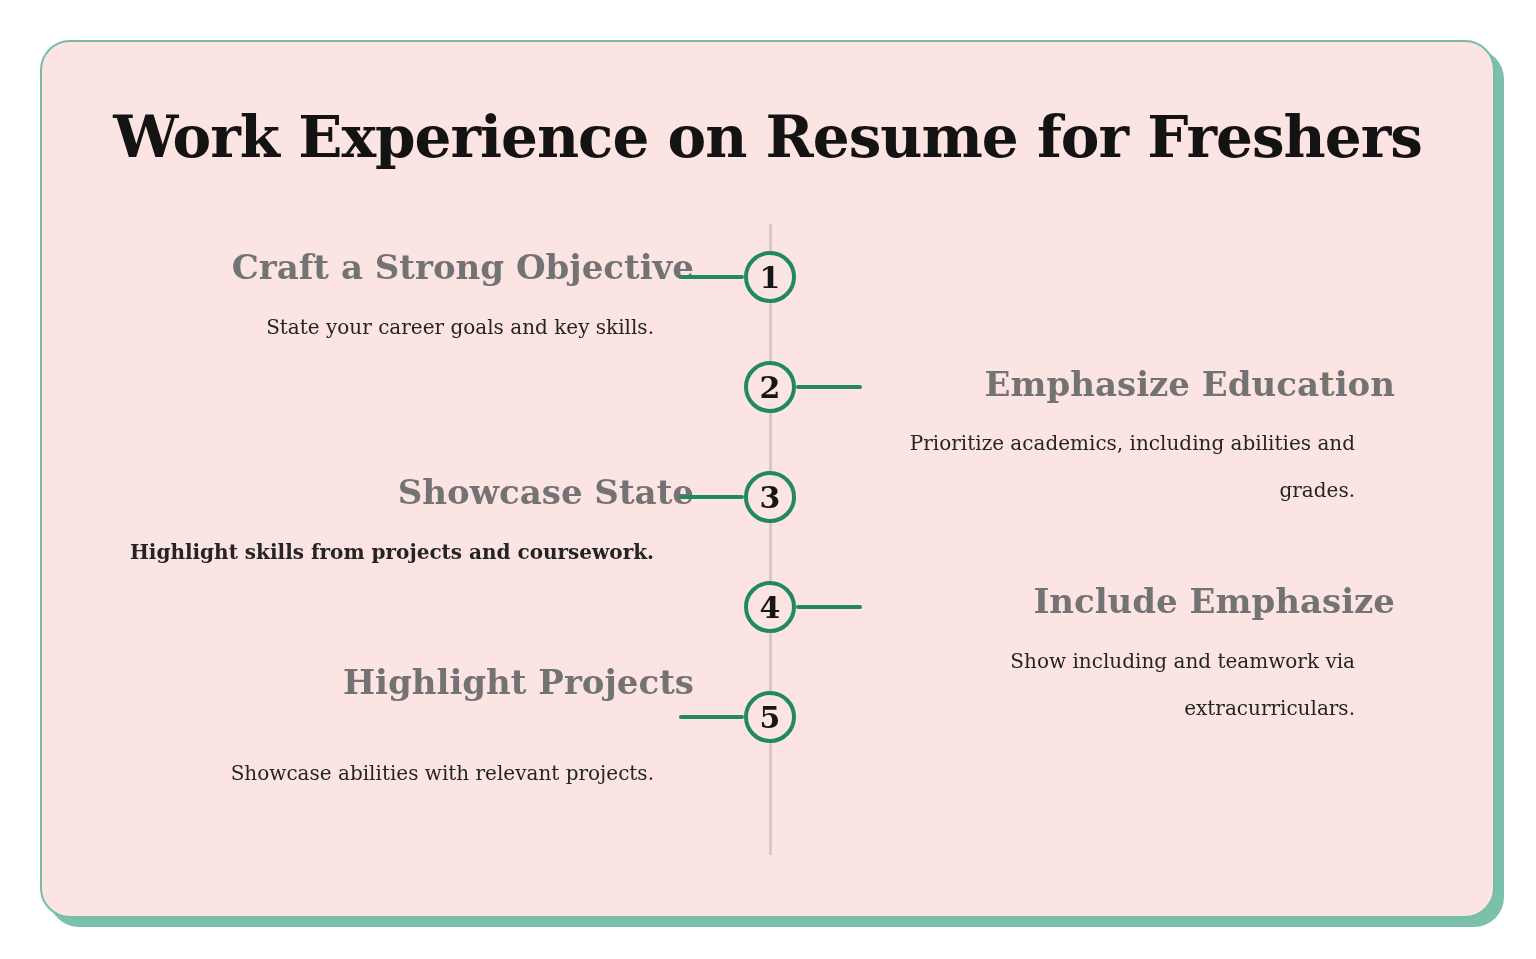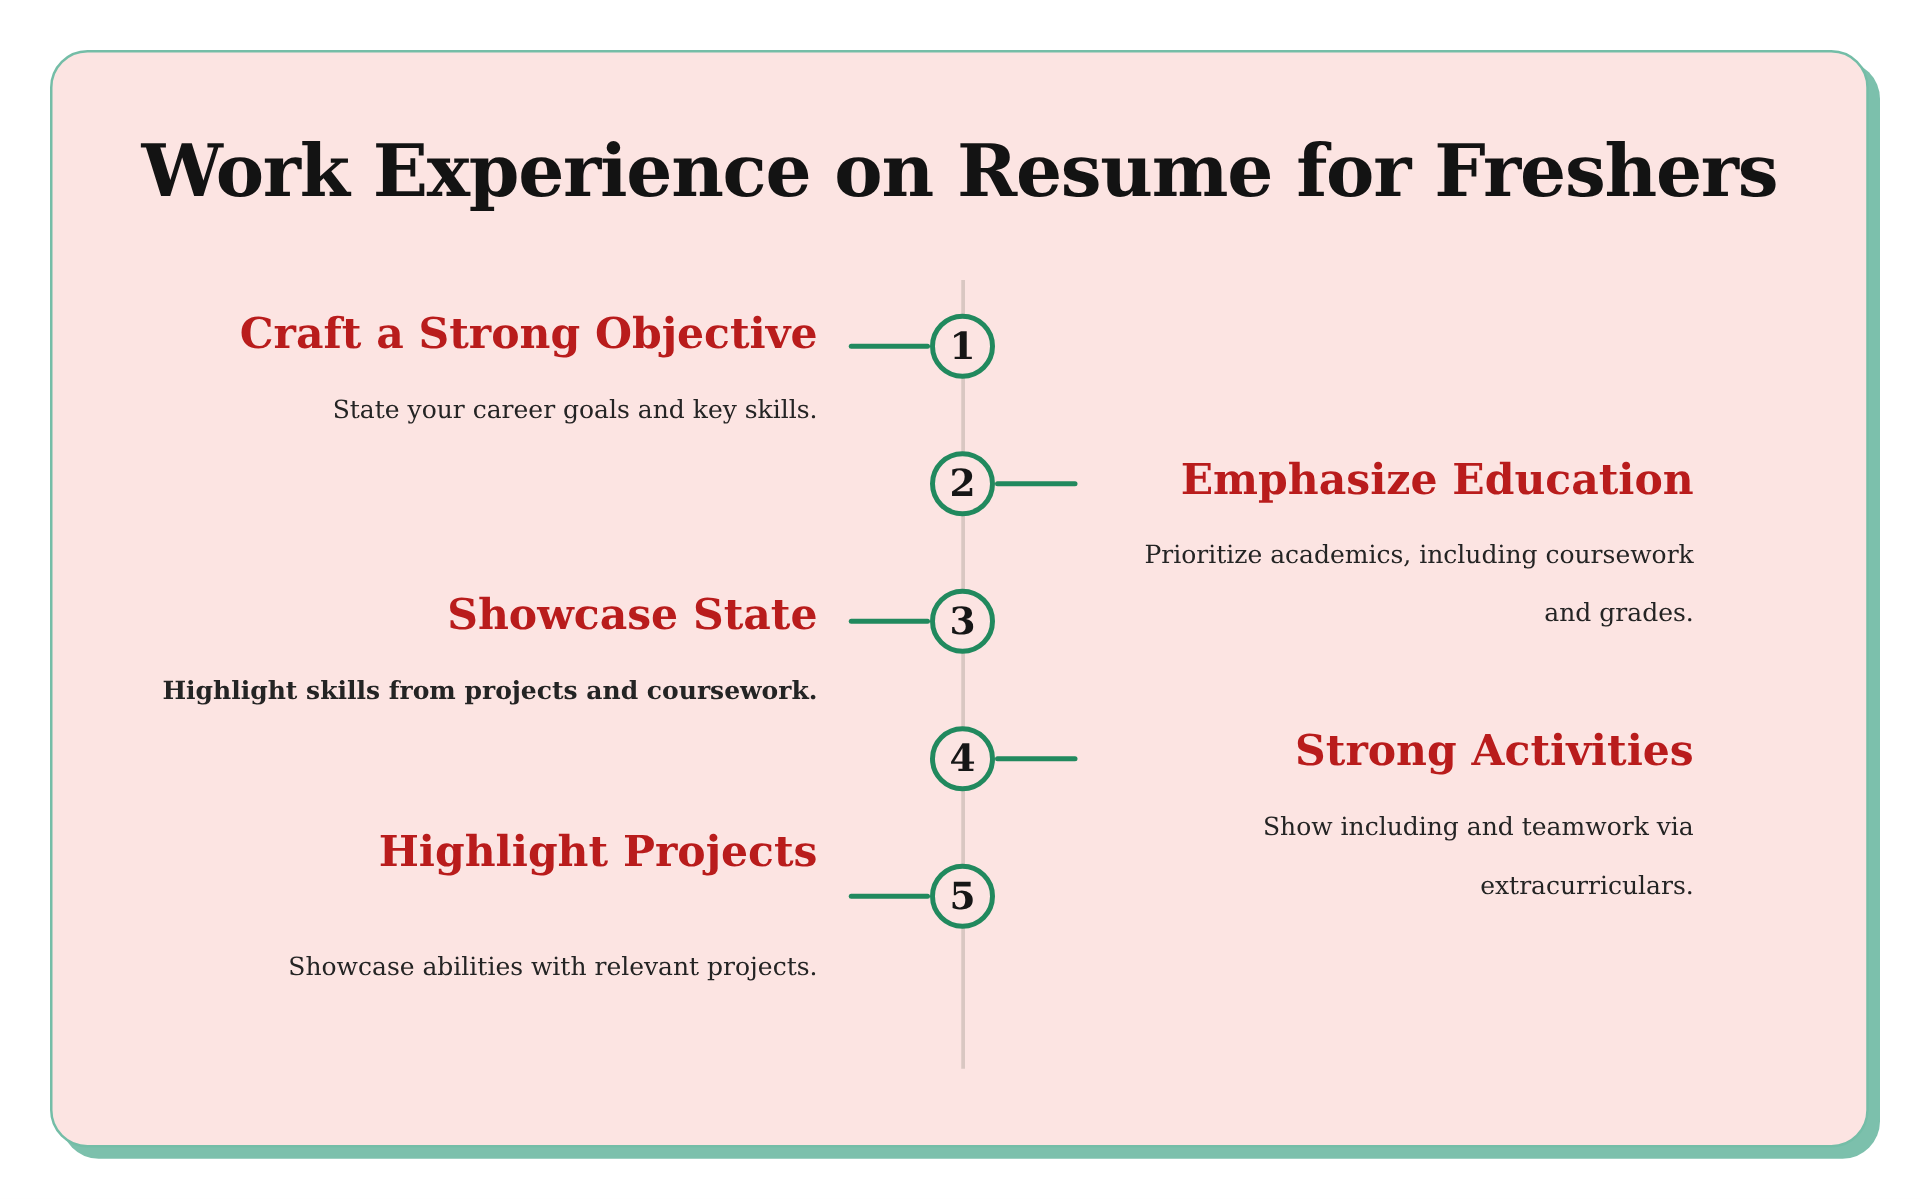--- a/index.html
+++ b/index.html
@@ -68,22 +68,23 @@
   .connector {
     position: absolute;
     height: 4px;
     background: #21895e;
     border-radius: 2px;
   }
   .heading {
     position: absolute;
     font-size: 34px;
     font-weight: 700;
-    color: #b91c1c;
+    color: #737373;
     line-height: 40px;
+    padding-left: 40px;
   }
   .body-text {
     position: absolute;
     font-size: 20px;
     color: #242424;
     line-height: 47px;
   }
   .col-left  { left: 0;     width: 612px; text-align: right; }
   .col-right { left: 843px; width: 470px; text-align: right; }
 
@@ -116,36 +117,36 @@
     <div class="tl-item">
       <div class="heading col-left h1">Craft a Strong Objective</div>
       <div class="body-text col-left b1">State your career goals and key skills.</div>
       <div class="connector conn-left cn1"></div>
       <div class="circle c1">1</div>
     </div>
 
     
     <div class="tl-item">
       <div class="heading col-right h2">Emphasize Education</div>
-      <div class="body-text col-right b2">Prioritize academics, including coursework and grades.</div>
+      <div class="body-text col-right b2">Prioritize academics, including abilities and grades.</div>
       <div class="connector conn-right cn2"></div>
       <div class="circle c2">2</div>
     </div>
 
     
     <div class="tl-item">
       <div class="heading col-left h3">Showcase State</div>
       <div class="body-text col-left b3">Highlight skills from projects and coursework.</div>
       <div class="connector conn-left cn3"></div>
       <div class="circle c3">3</div>
     </div>
 
     
     <div class="tl-item">
-      <div class="heading col-right h4">Strong Activities</div>
+      <div class="heading col-right h4">Include Emphasize</div>
       <div class="body-text col-right b4">Show including and teamwork via extracurriculars.</div>
       <div class="connector conn-right cn4"></div>
       <div class="circle c4">4</div>
     </div>
 
     
     <div class="tl-item">
       <div class="heading col-left h5">Highlight Projects</div>
       <div class="body-text col-left b5">Showcase abilities with relevant projects.</div>
       <div class="connector conn-left cn5"></div>

